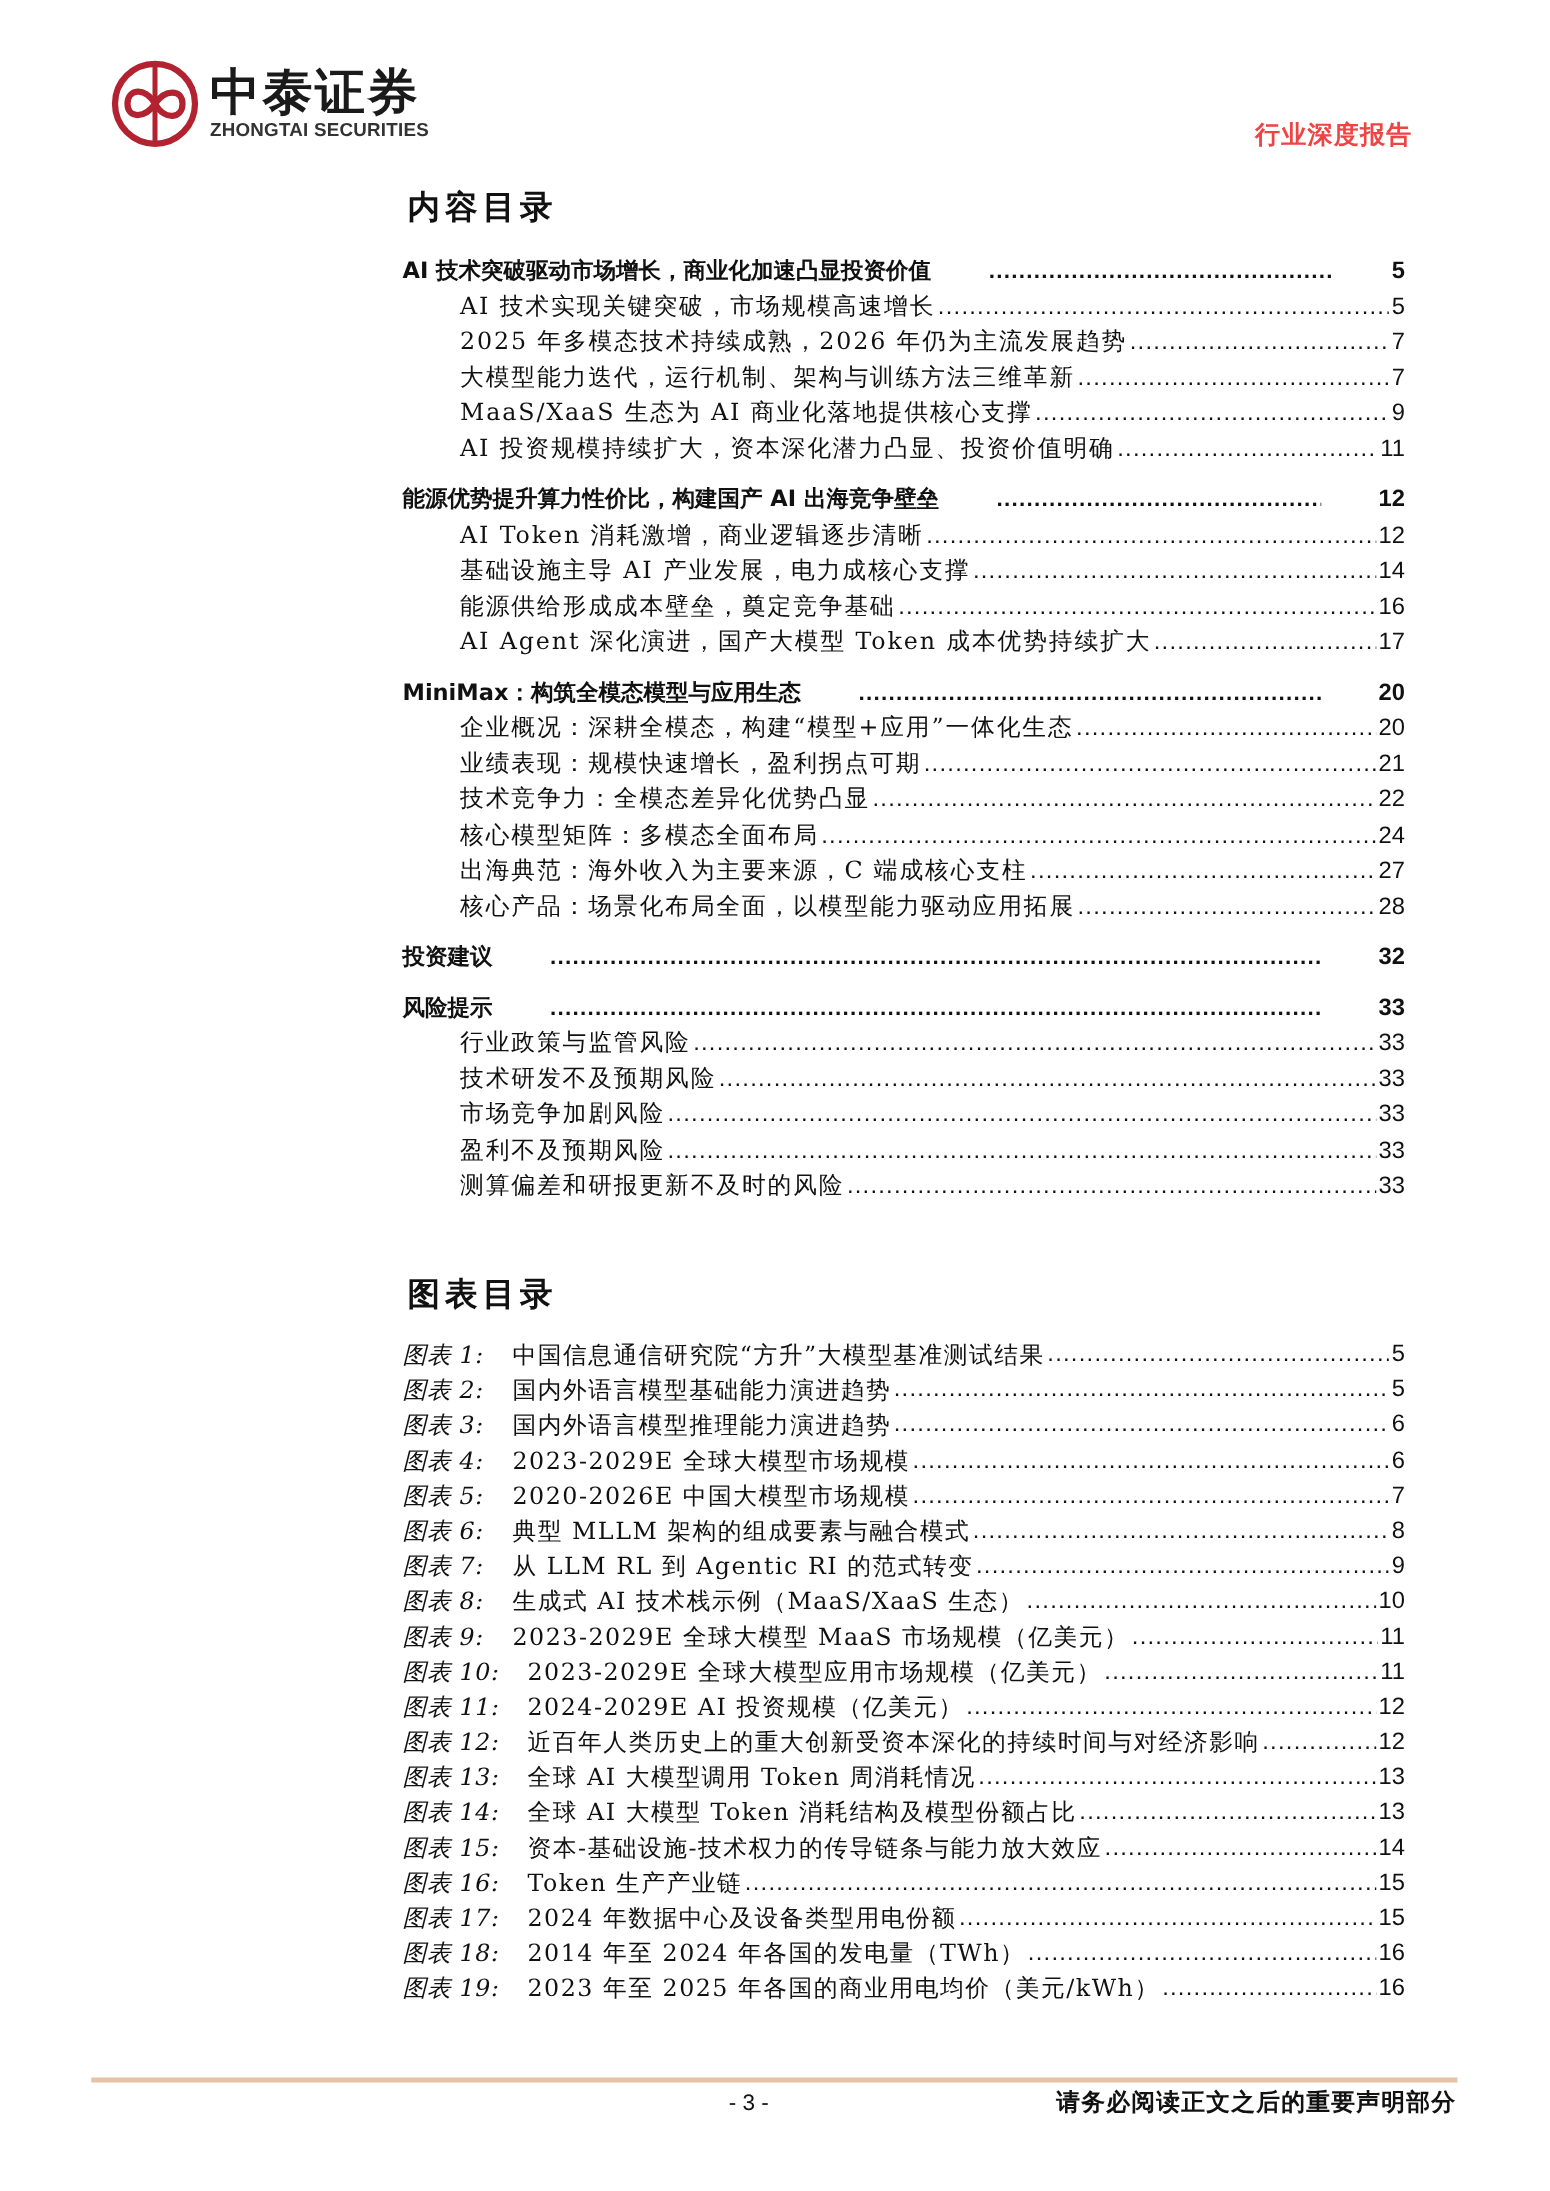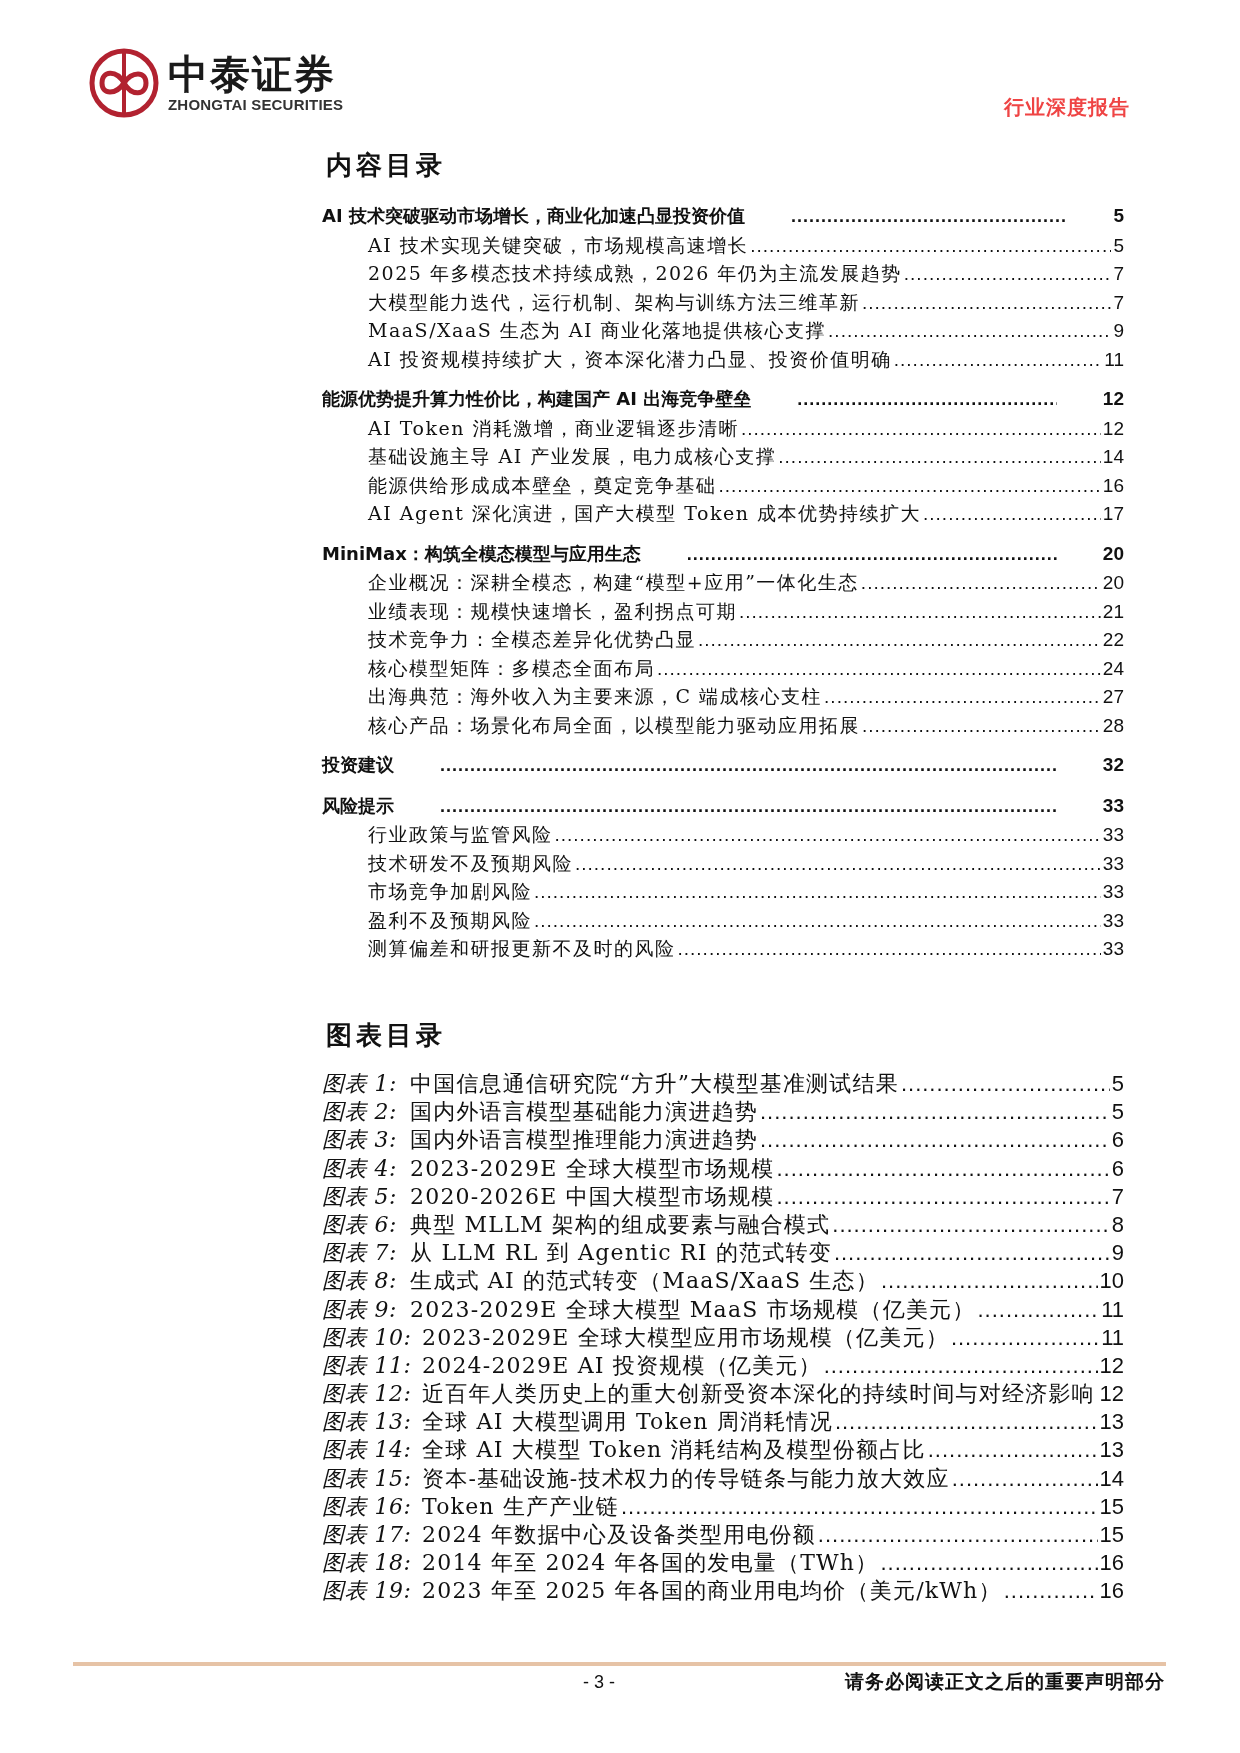--- a/index.html
+++ b/index.html
@@ -21,21 +21,21 @@
     .toc-row.l1 { font-family: "DejaVu Sans", sans-serif; font-weight: bold; font-size: 18px; gap: 44px; }
     .toc-row.l2 { padding-left: 46px; letter-spacing: 1.5px; }
     .toc-row.l1.gap { margin-top: 12px; }
     .toc-row .label { white-space: nowrap; }
     .toc-row .dots { flex: 1; overflow: hidden; white-space: nowrap; margin: 0 2px; font-family: "Liberation Sans", sans-serif; letter-spacing: 1px; }
     .toc-row .dots::before { content: "................................................................................................................................................................................................................................"; }
     .toc-row .page { font-family: "Liberation Sans", sans-serif; font-size: 19px; letter-spacing: 0; }
     .toc-row.l1 .page { font-weight: bold; }
 
     .figs { position: absolute; left: 322px; width: 802px; top: 1070px; }
-    .fig-row { display: flex; align-items: center; height: 28.2px; line-height: 28.2px; font-size: 22px; }
+    .fig-row { display: flex; align-items: center; height: 28.2px; line-height: 28.2px; font-size: 19px; }
     .fig-row .fig-no { font-style: italic; white-space: nowrap; min-width: 88px; letter-spacing: 0.5px; }
     .fig-row .fig-no.wide { min-width: 100px; }
     .fig-row .fig-title { white-space: nowrap; letter-spacing: 1.2px; }
     .fig-row .dots { flex: 1; overflow: hidden; white-space: nowrap; margin: 0 2px; font-family: "Liberation Sans", sans-serif; letter-spacing: 1px; }
     .fig-row .dots::before { content: "................................................................................................................................................................................................................................"; }
     .fig-row .page { font-family: "Liberation Sans", sans-serif; }
 
     .footer-rule { position: absolute; left: 73px; top: 1662px; width: 1093px; height: 4px; background: #E6C3A6; }
     .footer-page { position: absolute; left: 583px; top: 1672px; font-family: "Liberation Sans", sans-serif; font-size: 18px; color: #111; }
     .footer-note { position: absolute; right: 75px; top: 1669px; font-family: "DejaVu Sans", sans-serif; font-weight: bold; font-size: 19px; color: #111; letter-spacing: 1px; }
@@ -231,21 +231,21 @@
       <span class="page">8</span>
     </div>
   <div class="fig-row">
       <span class="fig-no">图表 7:</span>
       <span class="fig-title">从 LLM RL 到 Agentic RI 的范式转变</span>
       <span class="dots"></span>
       <span class="page">9</span>
     </div>
   <div class="fig-row">
       <span class="fig-no">图表 8:</span>
-      <span class="fig-title">生成式 AI 的范式转变（MaaS/XaaS 生态）</span>
+      <span class="fig-title">生成式 AI 技术栈示例（MaaS/XaaS 生态）</span>
       <span class="dots"></span>
       <span class="page">10</span>
     </div>
   <div class="fig-row">
       <span class="fig-no">图表 9:</span>
       <span class="fig-title">2023-2029E 全球大模型 MaaS 市场规模（亿美元）</span>
       <span class="dots"></span>
       <span class="page">11</span>
     </div>
   <div class="fig-row">

